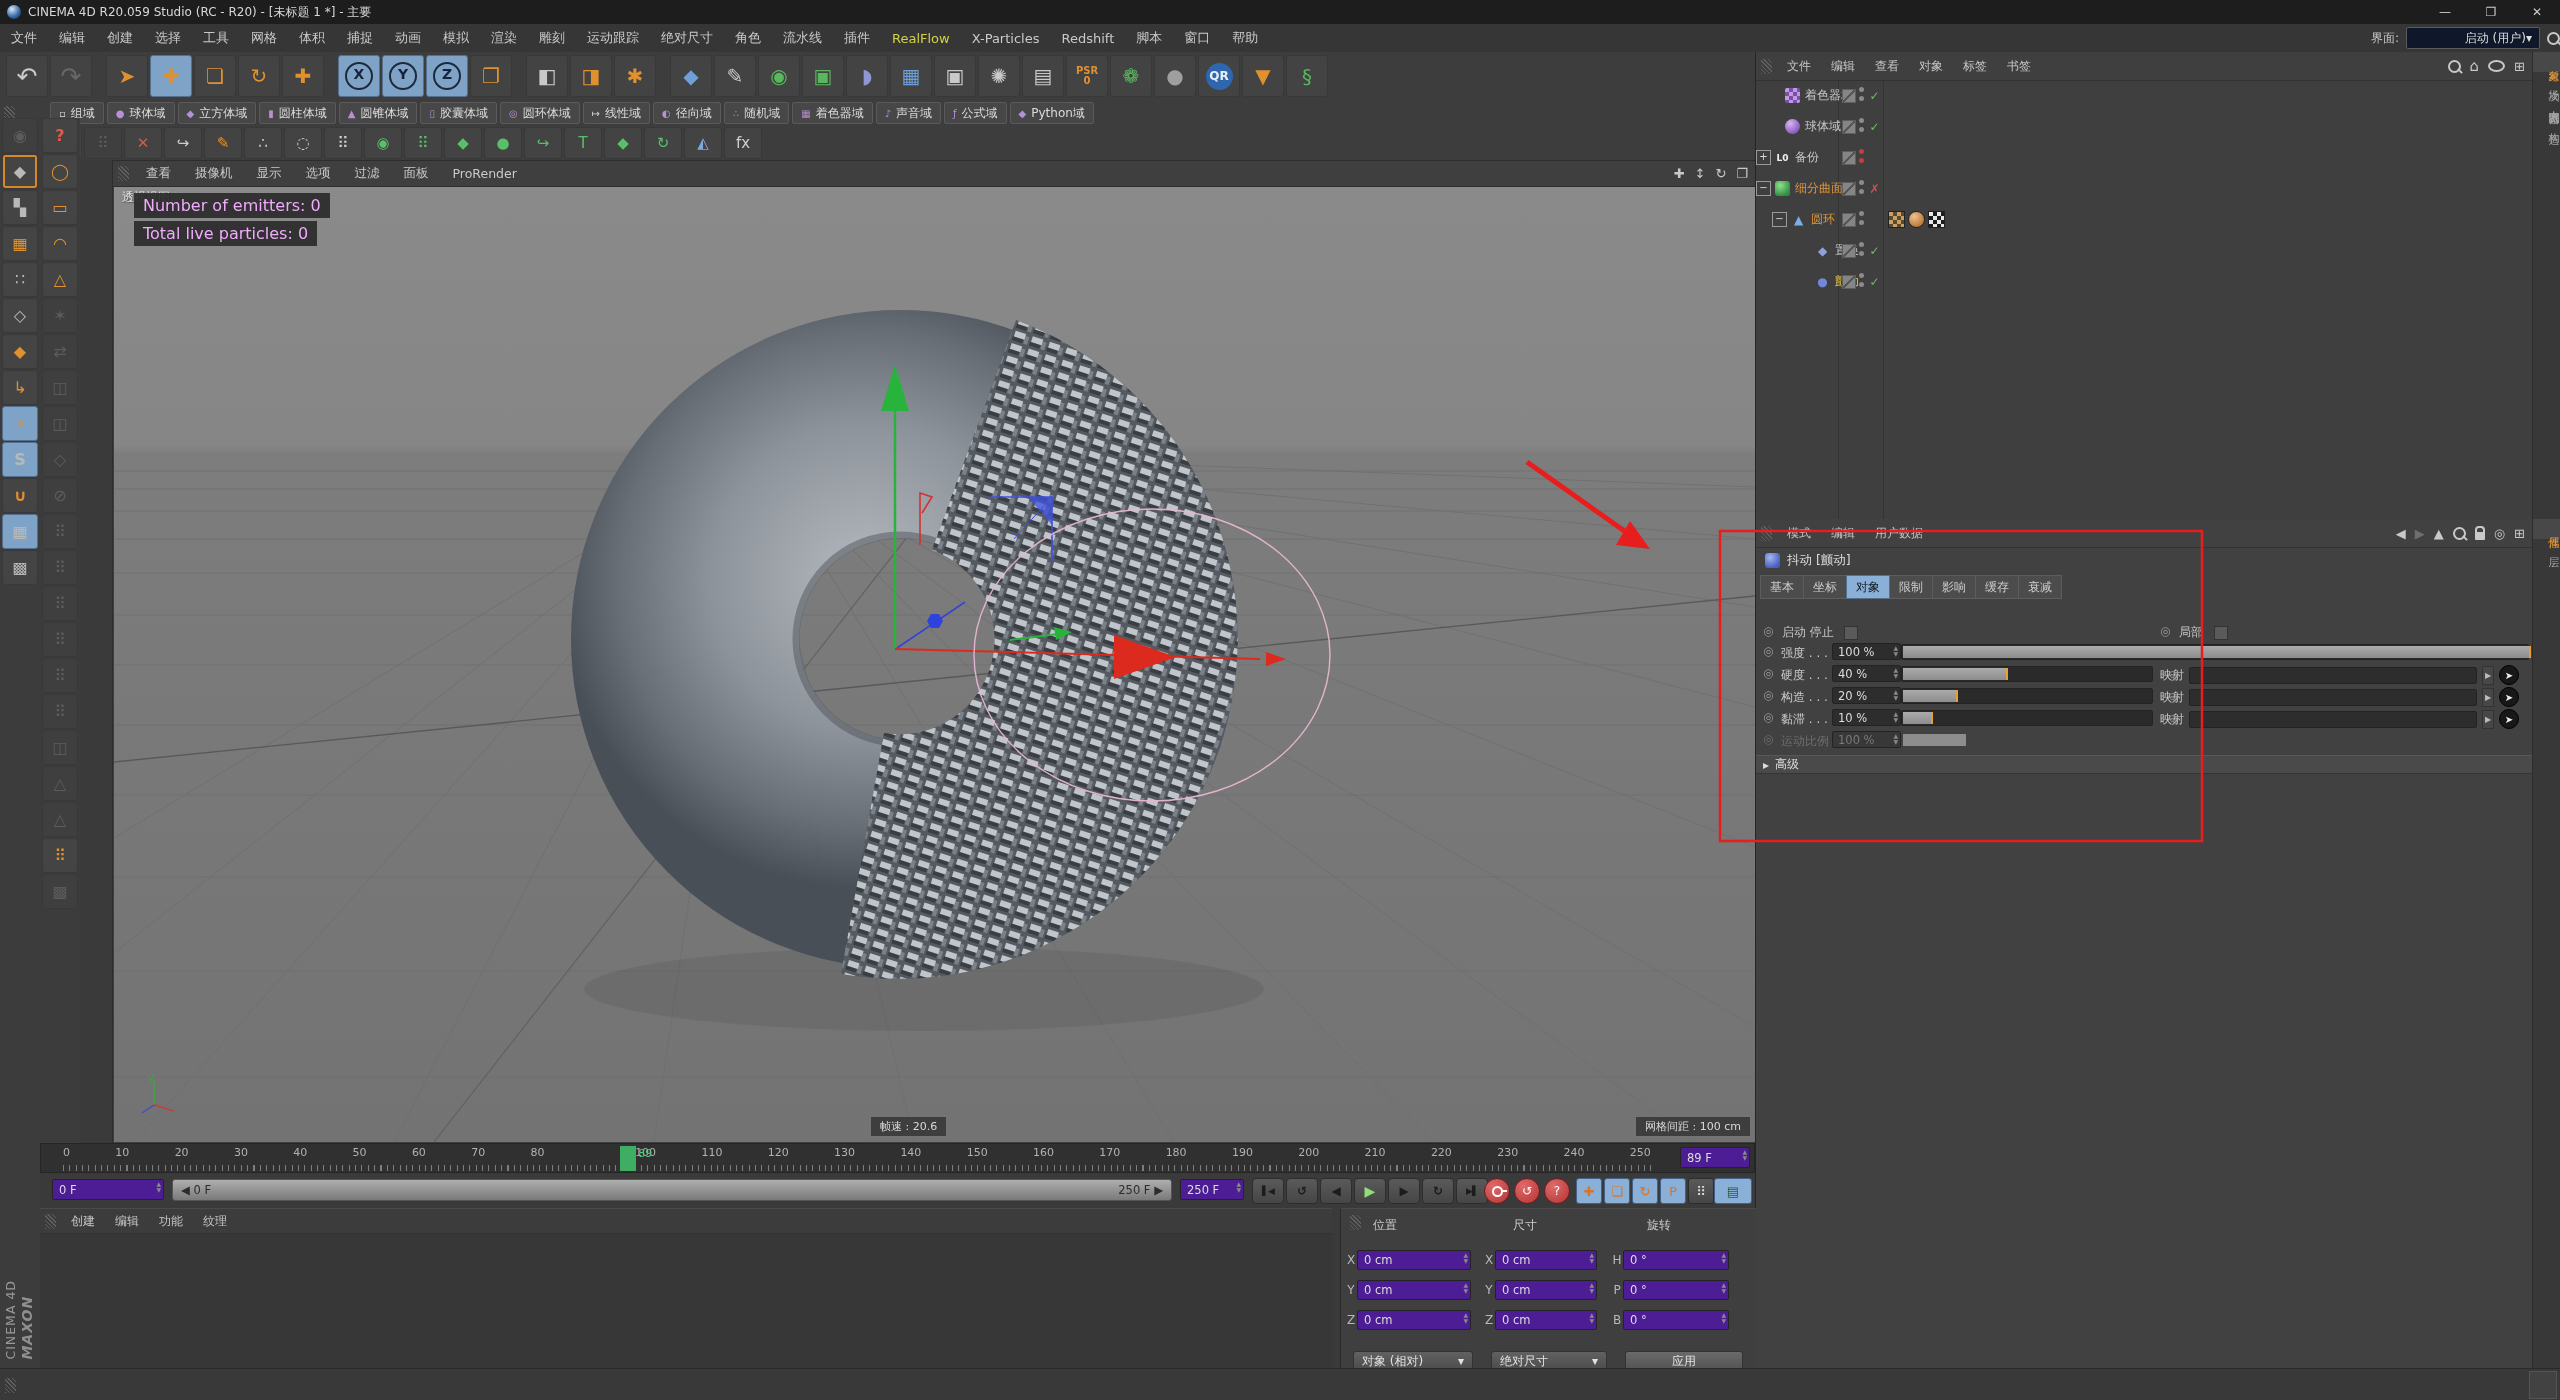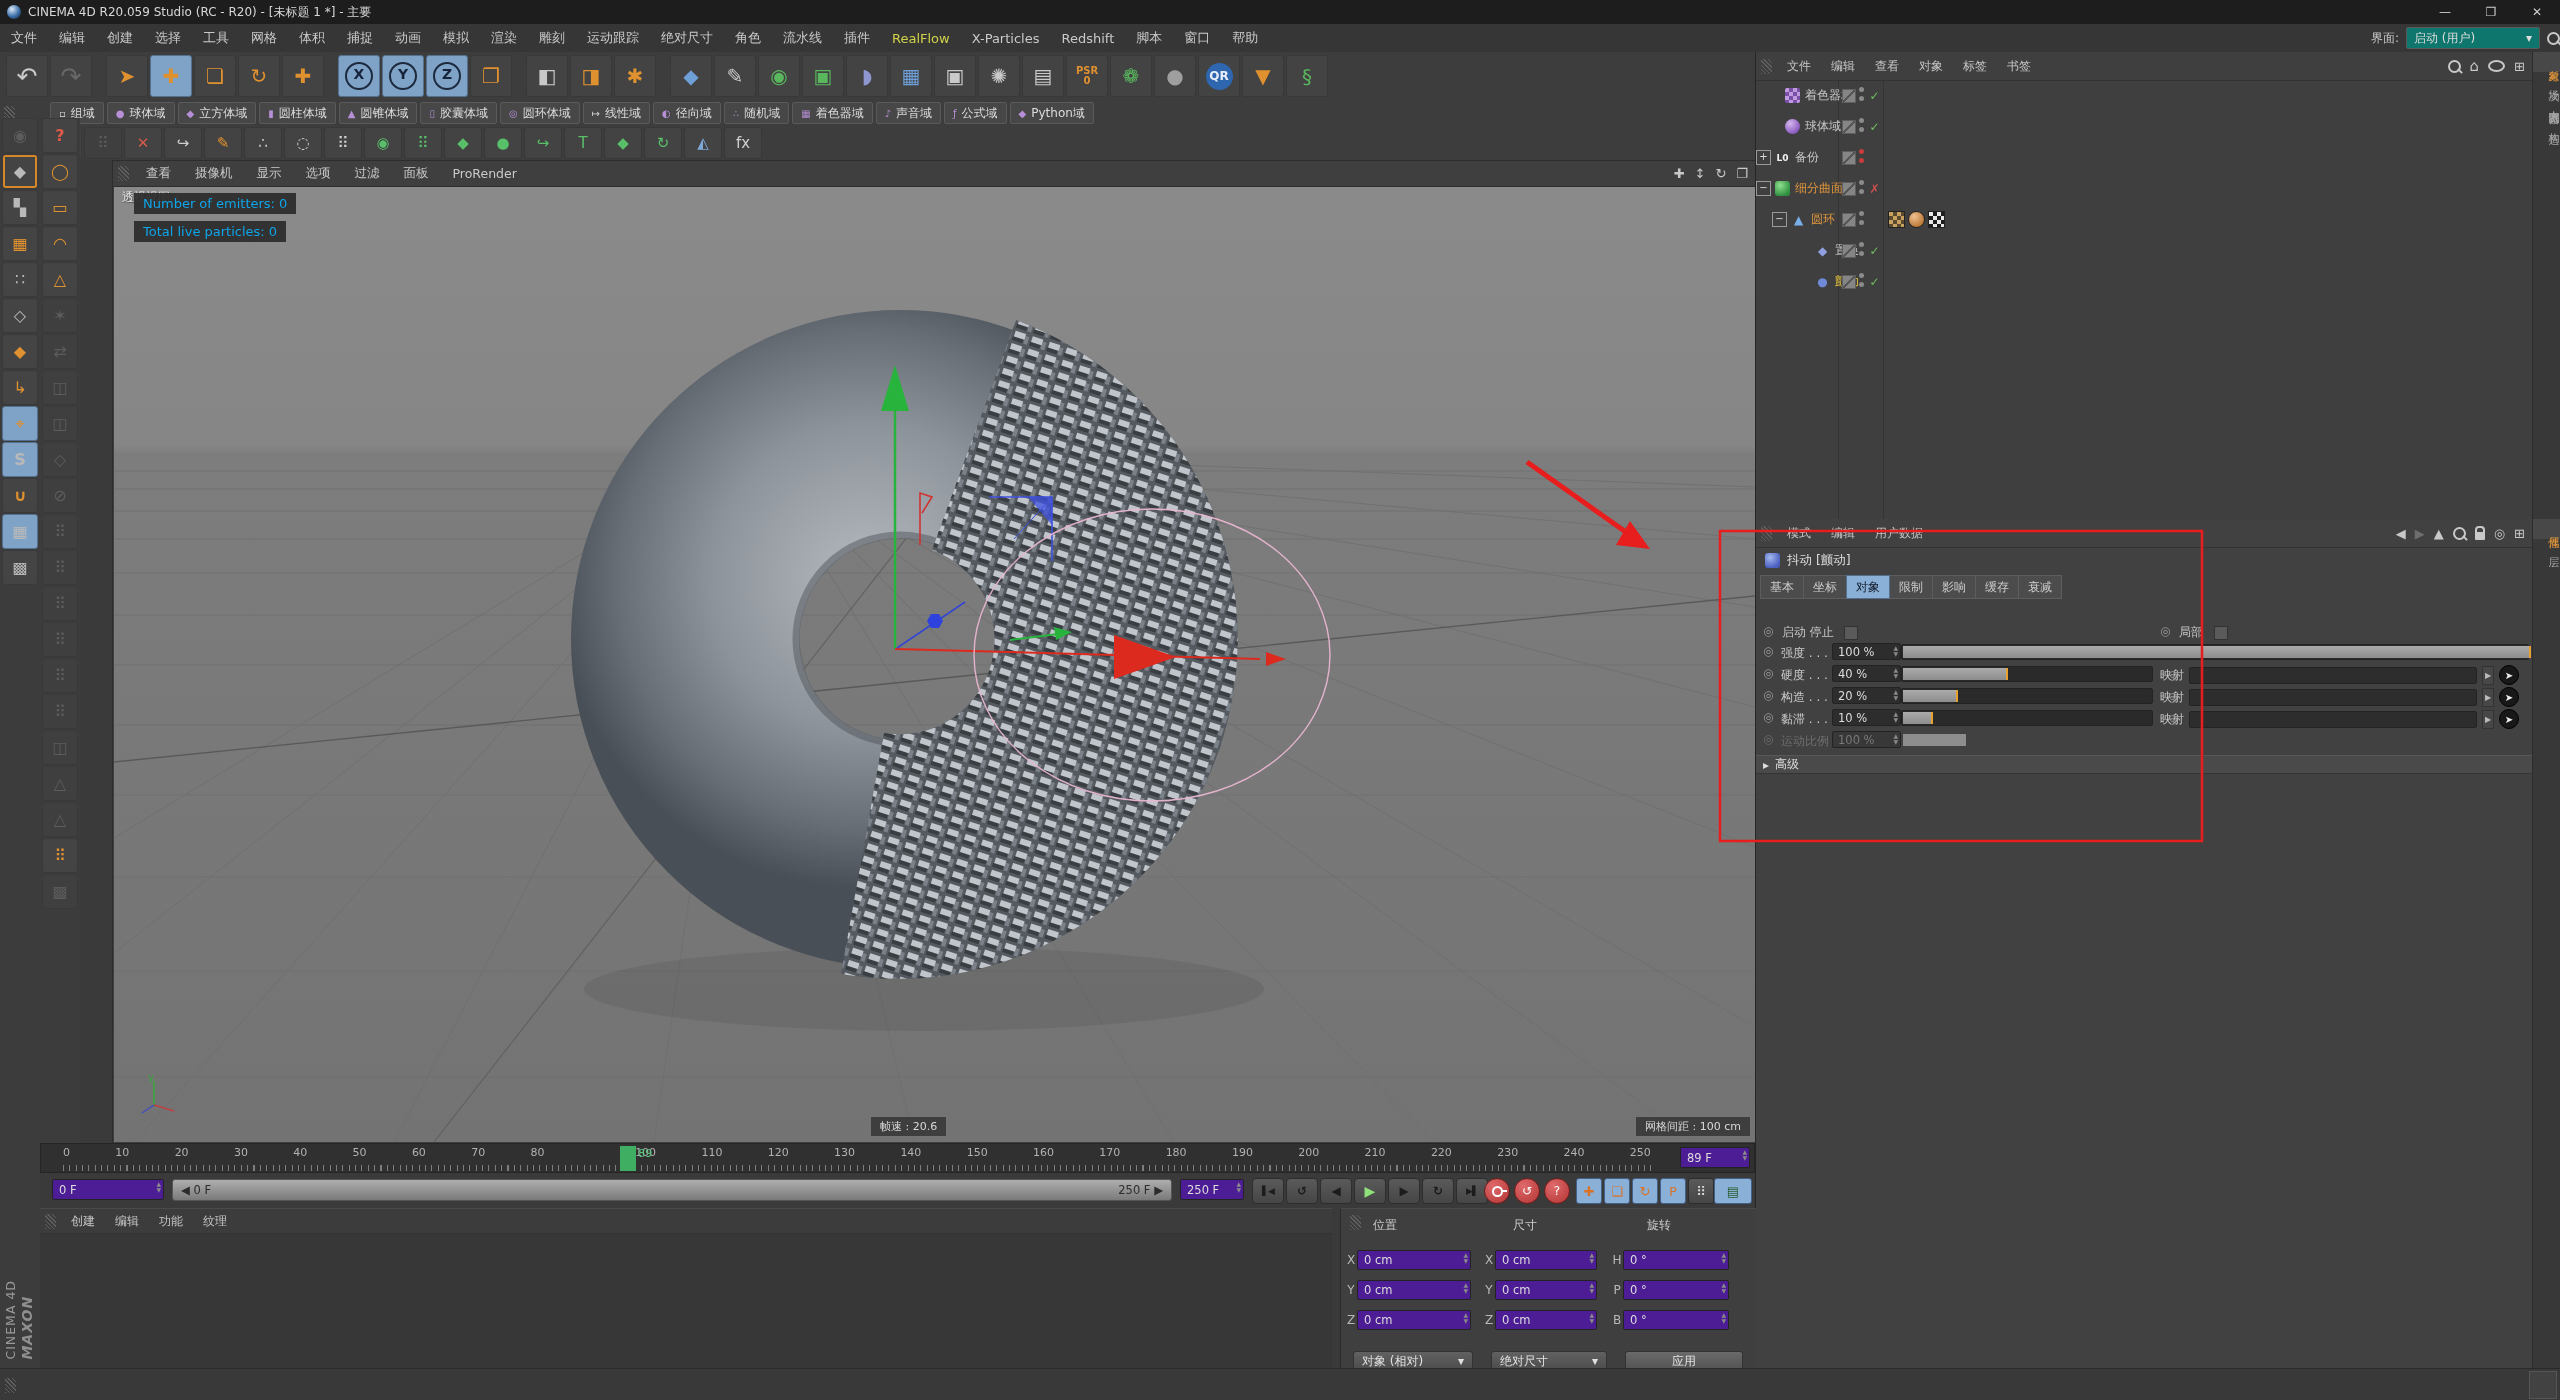--- a/index.html
+++ b/index.html
@@ -16,21 +16,21 @@
   
   #titlebar{left:0;top:0;width:2560px;height:24px;background:#1d1d1d;display:flex;align-items:center;color:#d8d8d8}
   .appico{width:14px;height:14px;border-radius:50%;background:radial-gradient(circle at 35% 30%,#d9e8f7,#3b6ea8 55%,#101c2e);margin:0 7px;flex:none}
   #winbtns{margin-left:auto;display:flex}
   .wb{width:46px;height:24px;display:flex;align-items:center;justify-content:center;font-size:12px;color:#cfcfcf}
   
   #menubar{left:0;top:24px;width:2560px;height:28px;background:#363636;border-bottom:1px solid #2a2a2a;display:flex;align-items:center}
   #menubar .mi{padding:0 11px;font-size:13px;color:#c9c9c9;white-space:nowrap}
   #menubar .mi.hl{color:#d0d24a}
   #iface{margin-left:auto;display:flex;align-items:center;gap:7px;}
-  .selbox{background:#0f766e;border:1px solid #5a5a5a;border-radius:2px;height:20px;display:flex;align-items:center;justify-content:space-between;padding:0 7px;min-width:118px;color:#ddd}
+  .selbox{background:#0f172a;border:1px solid #5a5a5a;border-radius:2px;height:20px;display:flex;align-items:center;justify-content:flex-end;padding:0 7px;min-width:118px;color:#ddd}
   
   #toolbar1{left:0;top:52px;width:2560px;height:48px;background:#3d3d3d;border-bottom:1px solid #2d2d2d;display:flex;align-items:center;padding-left:6px}
   .tb1{width:40px;height:40px;margin-right:2px;background:#434343;border:1px solid #383838;border-radius:3px;display:flex;align-items:center;justify-content:center;font-size:20px;color:#c9c9c9;flex:none}
   .tb1.gapL{margin-left:12px}
   .tb1.act{background:#7fa3c7;border-color:#55708e}
   .tb1.orange .g{color:#e0912f} .tb1.green .g{color:#59b85e} .tb1.blue3 .g{color:#6f9fd8}
   .tb1.slate .g{color:#8f97d0} .tb1.gray .g{color:#9f9f9f} .tb1.dim .g{color:#686868}
   .tb1.big{font-size:25px}
   .tb1.axis{background:#7fa3c7;border-color:#55708e}
   .tb1.axis .g{border:2px solid #1d2a3d;border-radius:50%;width:24px;height:24px;line-height:21px;text-align:center;font-size:14px;font-weight:bold;color:#16233a}
@@ -58,21 +58,21 @@
   .pic.red{color:#e05a4a}
   .pic.bolds{font-weight:bold}
   
   #vp{left:112px;top:160px;width:1643px;height:983px;background:#3f3f3f;border:1px solid #2d2d2d}
   #vpmenu{height:25px;display:flex;align-items:center;border-bottom:1px solid #2d2d2d}
   #vpmenu .mi{padding:0 12px;font-size:12.5px;color:#c9c9c9}
   .vicons{margin-left:auto;display:flex;gap:10px;padding-right:8px;font-size:13px;color:#c9c9c9}
   #canvas{position:absolute;left:1px;top:26px;width:1641px;height:955px;overflow:hidden;
           background:linear-gradient(#8a8a8a 0,#868686 27%,#7d7d7d 28%,#737373 100%)}
   #viewlabel{position:absolute;left:8px;top:2px;color:#e4e4e4;text-shadow:1px 1px 1px #4a4a4a;font-size:12px;z-index:2}
-  .tip{position:absolute;background:rgba(42,42,42,.92);color:#0ea5e9;font-size:13px;padding:3px 9px;white-space:nowrap;z-index:3}
+  .tip{position:absolute;background:rgba(42,42,42,.92);color:#f0abfc;font-size:16px;padding:3px 9px;white-space:nowrap;z-index:3}
   #tip1{left:20px;top:6px}#tip2{left:20px;top:34px}
   .vinfo{position:absolute;background:rgba(58,58,58,.92);border:1px solid #747474;color:#d8d8d8;font-size:11px;padding:2px 9px;z-index:2}
   #fpslabel{left:756px;top:929px}
   #gridlabel{right:4px;top:929px}
   #miniaxis{position:absolute;left:26px;top:884px;z-index:2}
   
   #om{left:1755px;top:52px;width:805px;height:467px;background:#3f3f3f;border-left:1px solid #262626;border-bottom:1px solid #262626}
   .phead{height:28px;display:flex;align-items:center;border-bottom:1px solid #323232}
   .phead .mi{padding:0 10px;font-size:12px;color:#c6c6c6}
   .picons{margin-left:auto;display:flex;gap:9px;align-items:center;padding-right:36px;font-size:13px;color:#c9c9c9}

